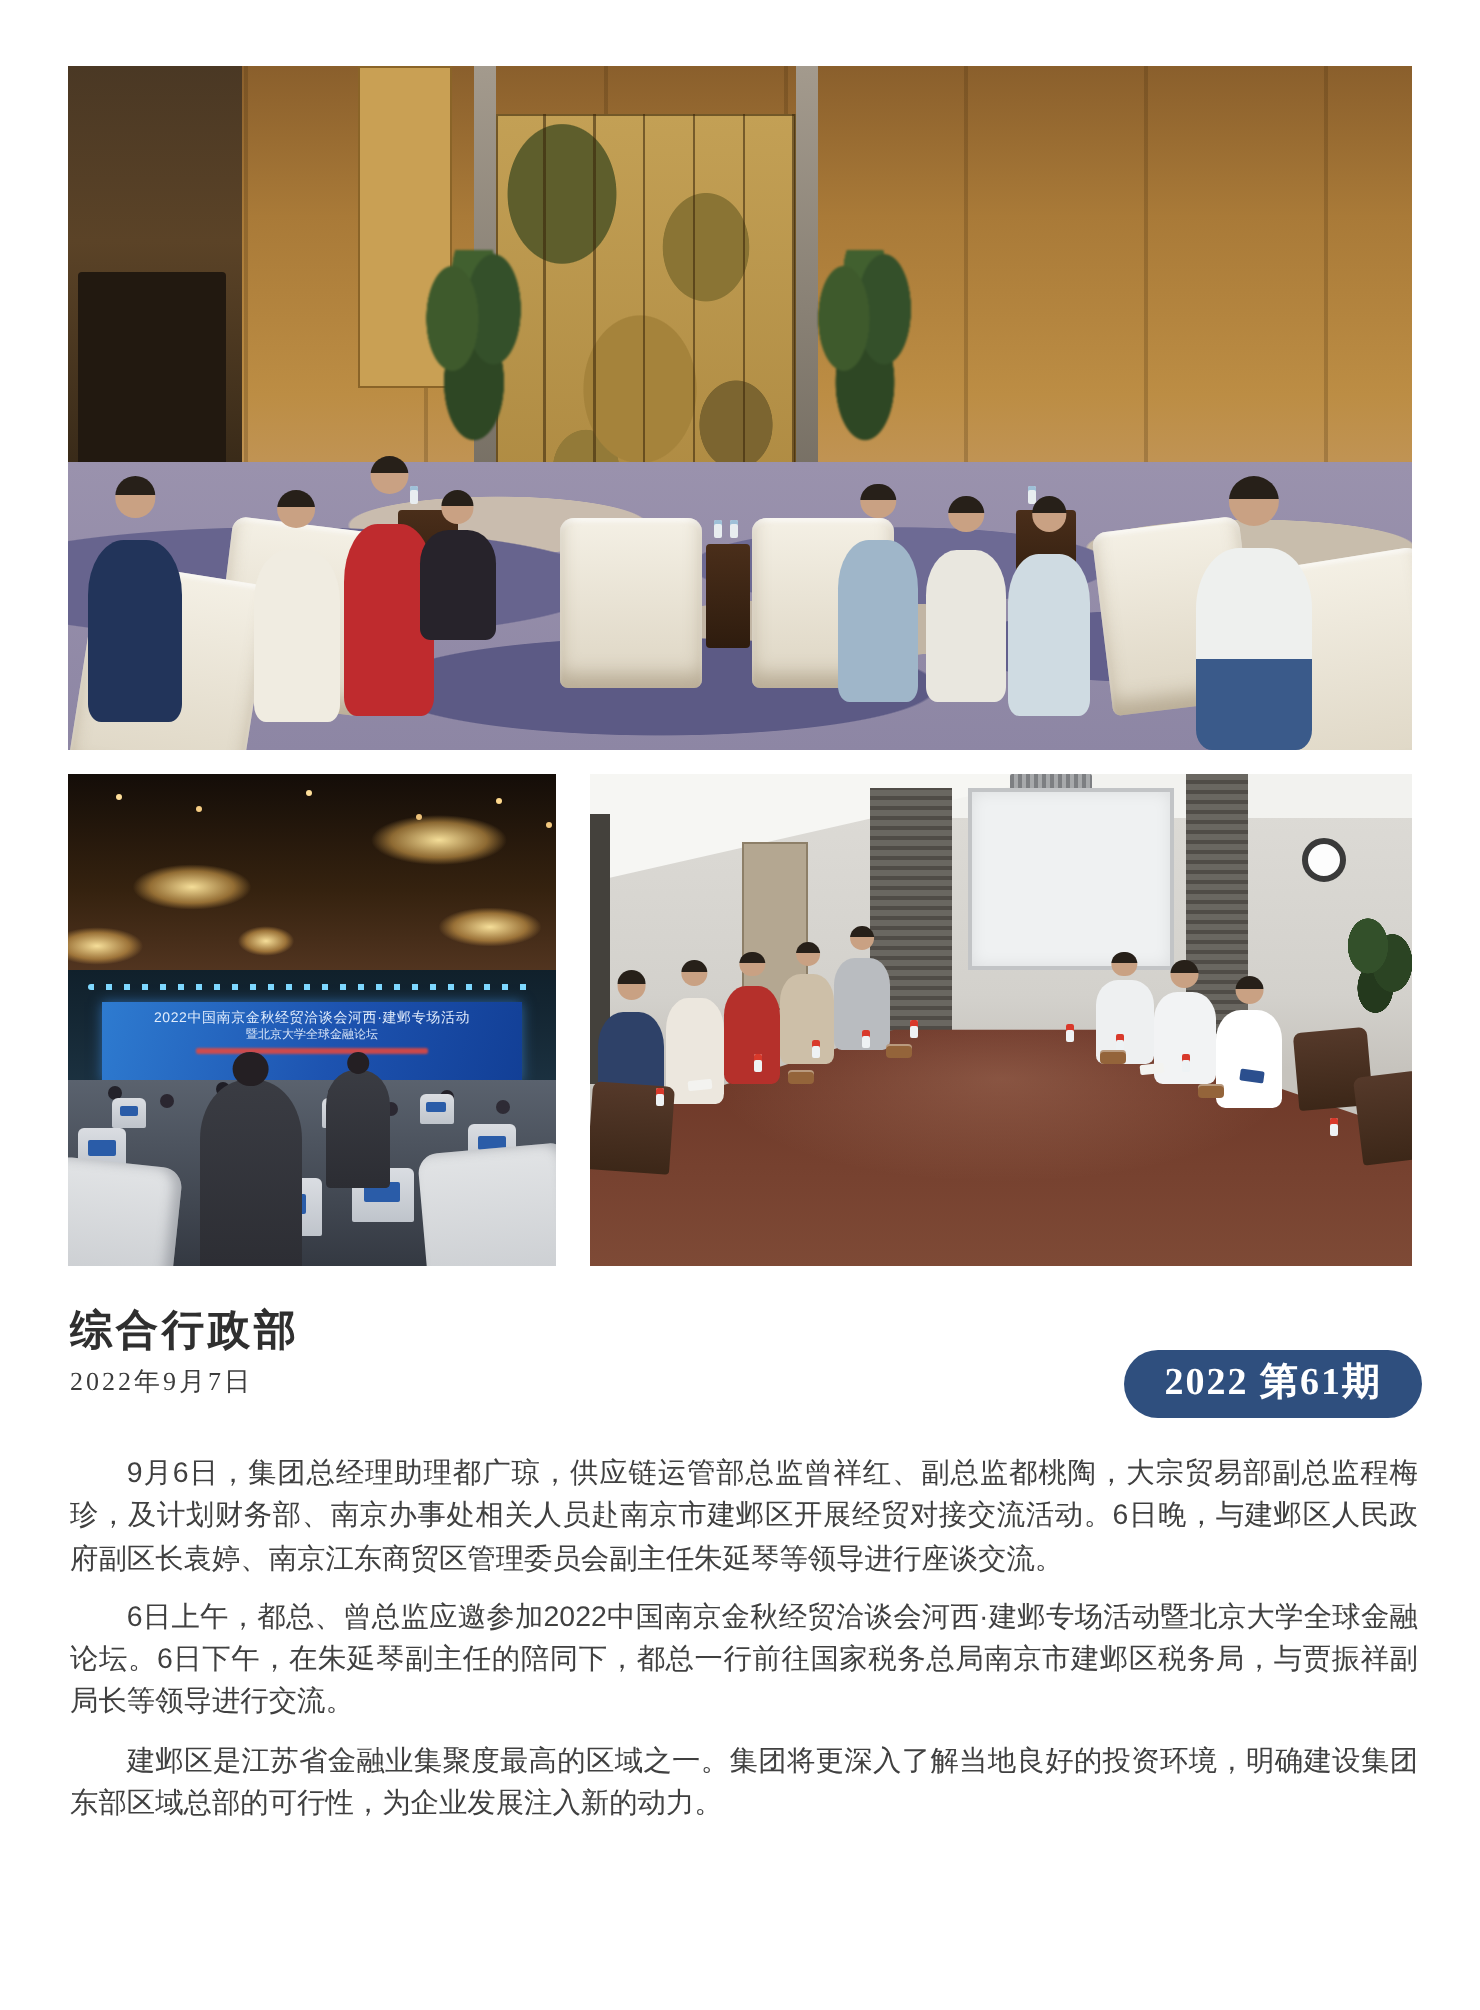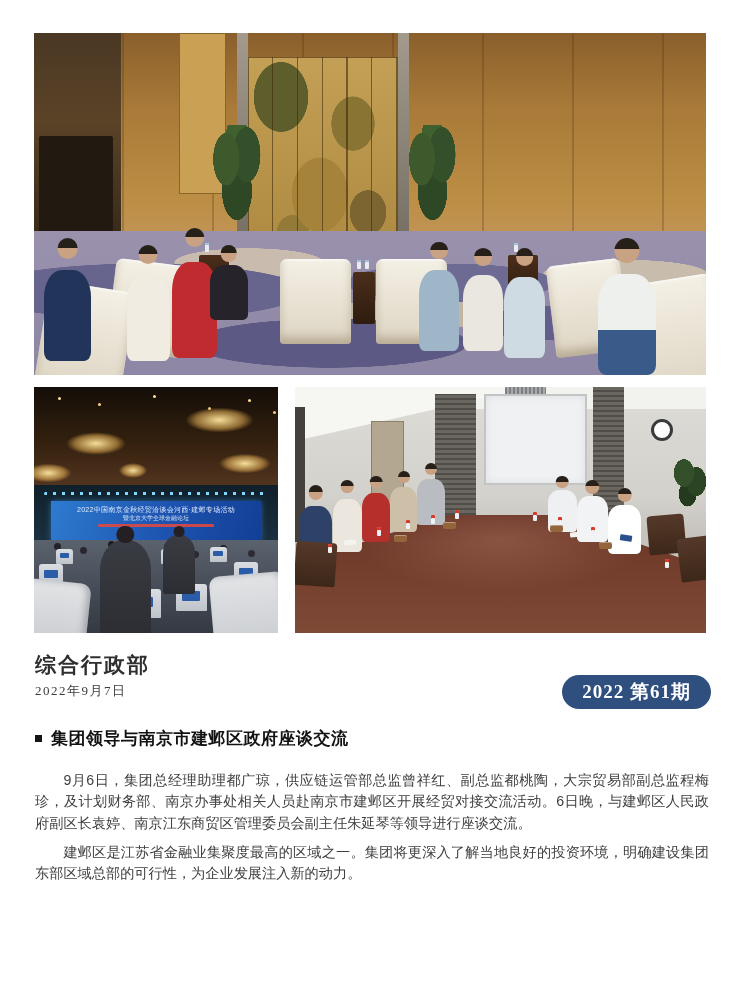--- a/index.html
+++ b/index.html
@@ -295,19 +295,16 @@
   <div class="mt-tissue" style="left:74%;top:63%;"></div>
   <div class="mt-paper" style="left:12%;top:62%;"></div>
   <div class="mt-paper" style="left:67%;top:59%;"></div>
 </div>
 
 <div id="meta-dept" class="abs">综合行政部</div>
 <div id="meta-date" class="abs">2022年9月7日</div>
 <div id="issue-badge" class="abs" style="background: rgb(47, 79, 126); margin-top: 24px;">2022 第61期</div>
 
 <div id="article" class="abs">
-  <div id="headline-row">
-    <div id="headline-bullet"></div>
-    <div id="headline">集团领导与南京市建邺区政府座谈交流</div>
-  </div>
   <p class="para">9月6日，集团总经理助理都广琼，供应链运管部总监曾祥红、副总监都桃陶，大宗贸易部副总监程梅珍，及计划财务部、南京办事处相关人员赴南京市建邺区开展经贸对接交流活动。6日晚，与建邺区人民政府副区长袁婷、南京江东商贸区管理委员会副主任朱延琴等领导进行座谈交流。</p>
+  <p class="para">6日上午，都总、曾总监应邀参加2022中国南京金秋经贸洽谈会河西·建邺专场活动暨北京大学全球金融论坛。6日下午，在朱延琴副主任的陪同下，都总一行前往国家税务总局南京市建邺区税务局，与贾振祥副局长等领导进行交流。</p>
   <p class="para">建邺区是江苏省金融业集聚度最高的区域之一。集团将更深入了解当地良好的投资环境，明确建设集团东部区域总部的可行性，为企业发展注入新的动力。</p>
 </div>
 
 </body></html>

